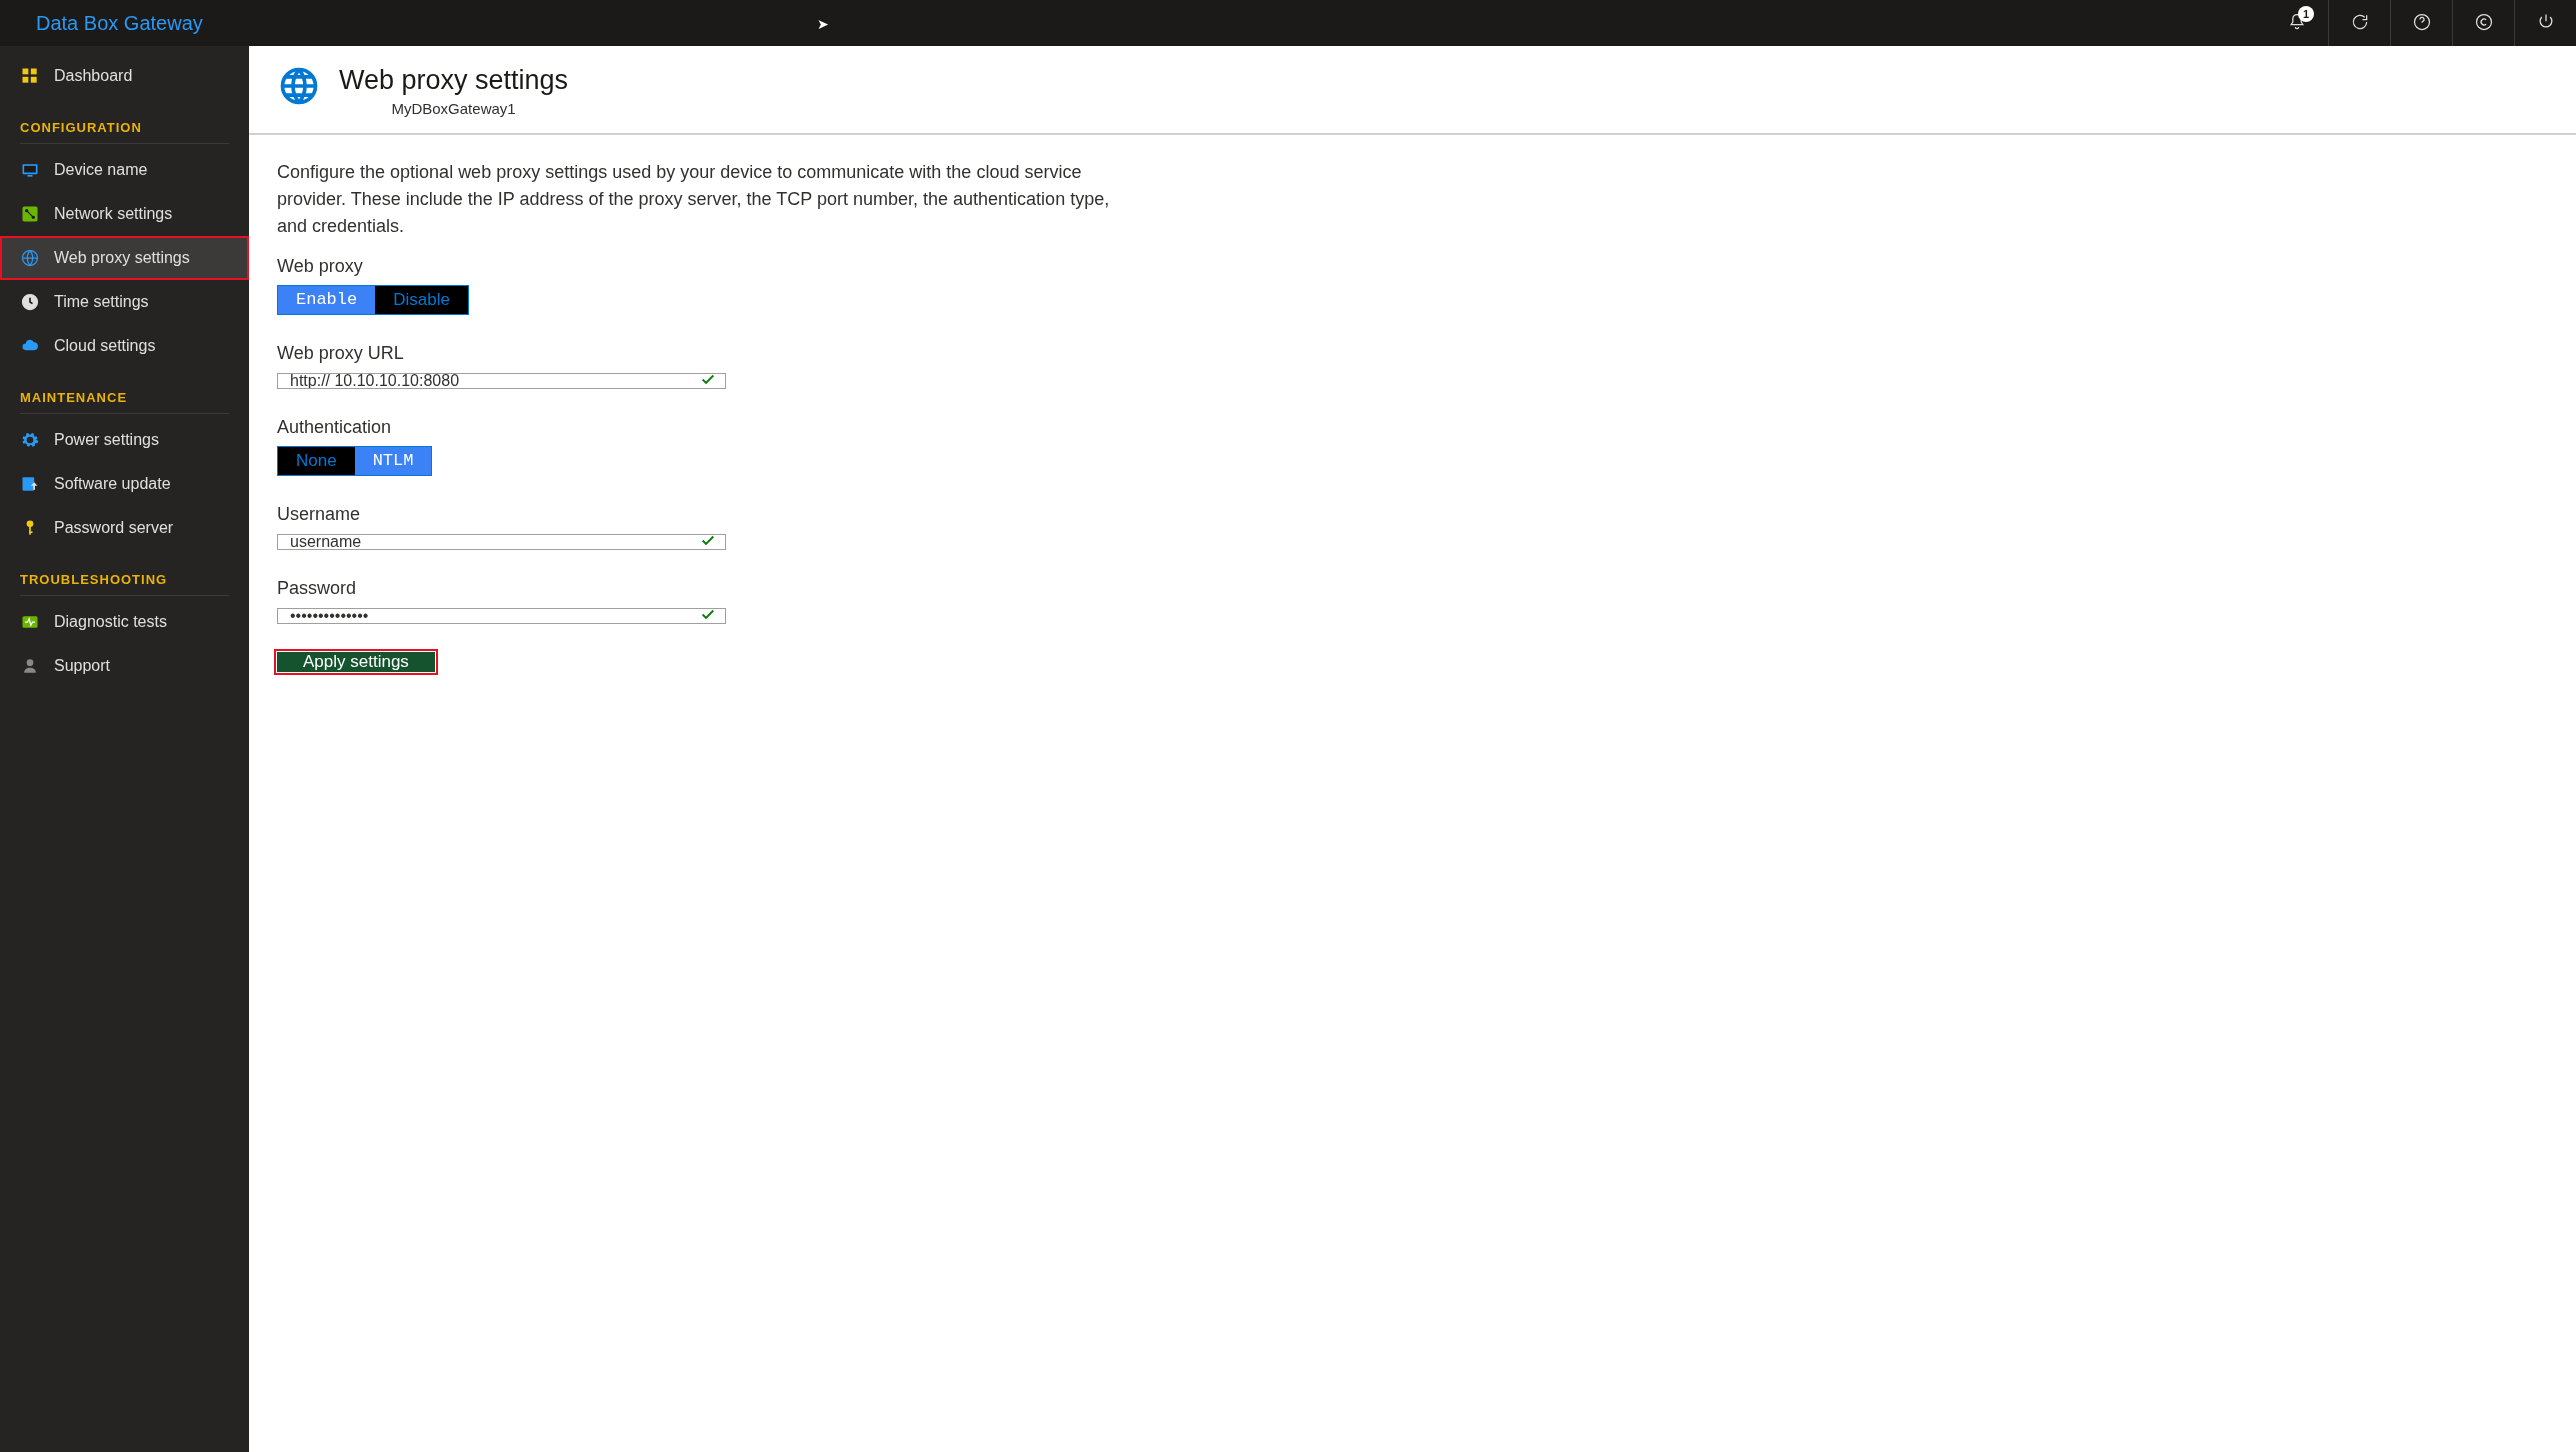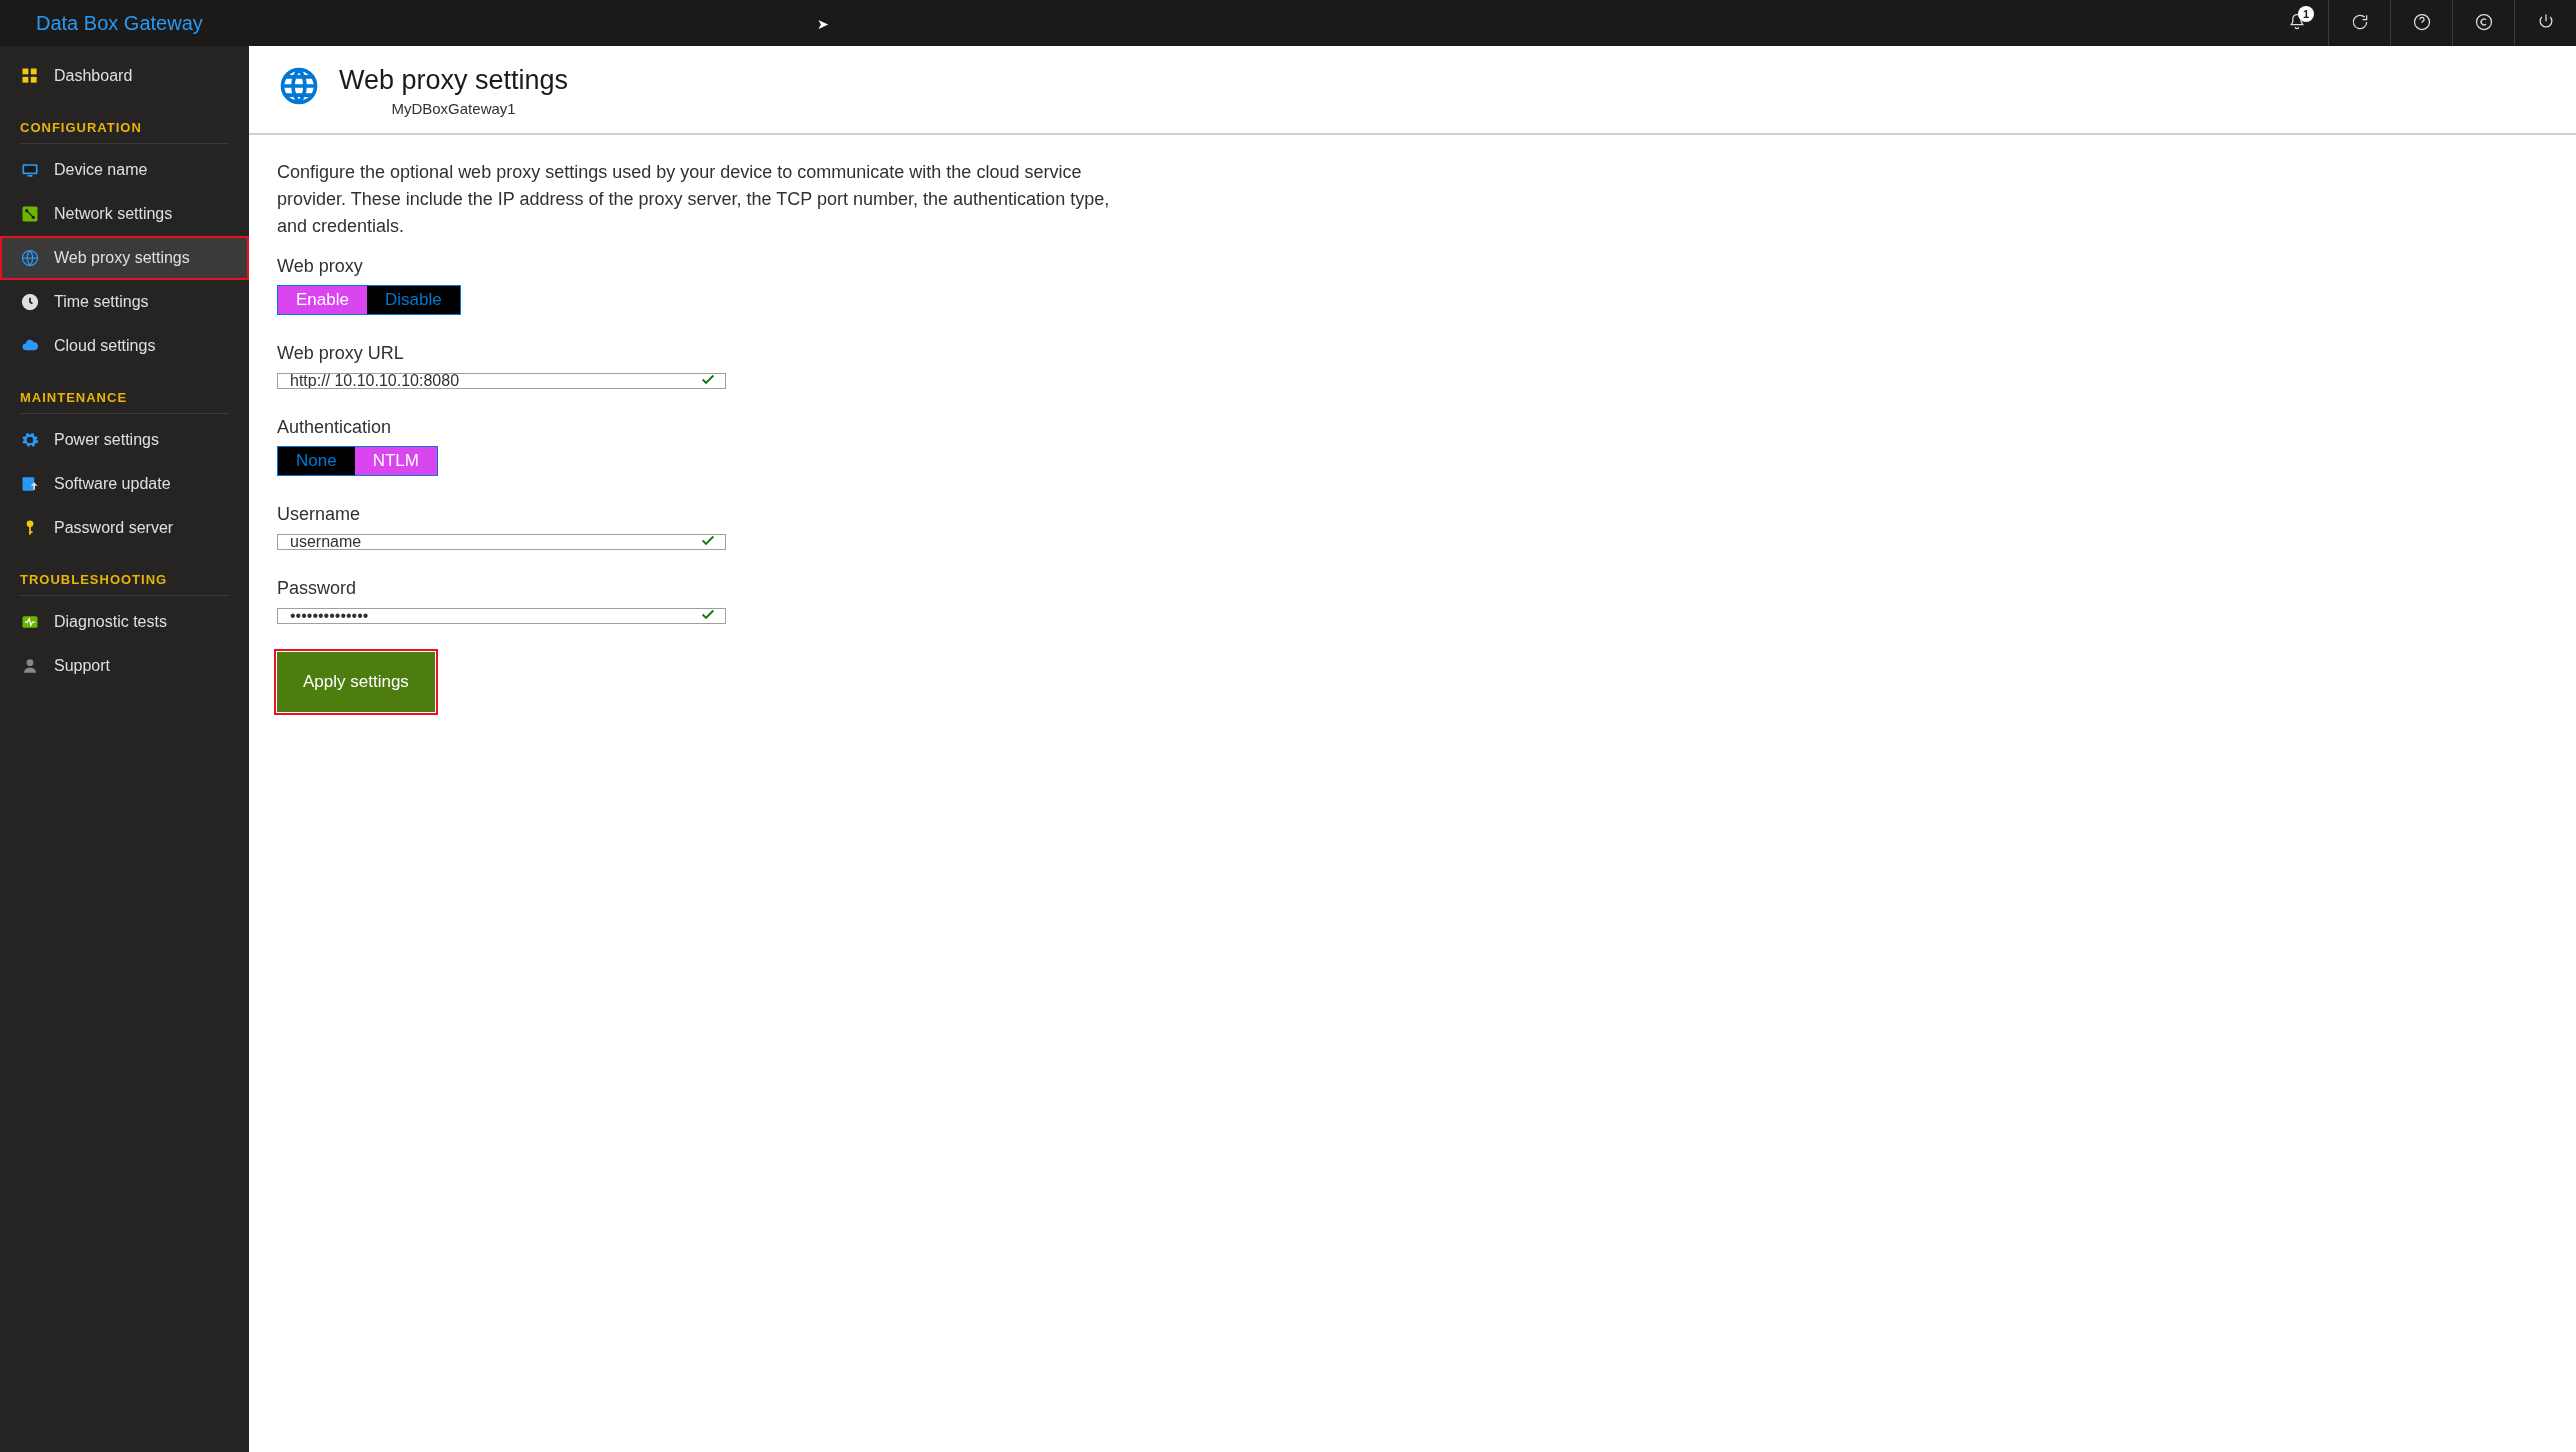--- a/index.html
+++ b/index.html
@@ -158,22 +158,23 @@
       border: 1px solid #0078d4;
       font-size: 17px;
     }
     .toggle-opt {
       padding: 4px 18px;
       cursor: pointer;
       color: #0078d4;
       background: #000000;
     }
     .toggle-opt.selected {
-      background: #d946ef;
+      background: #3b82f6;
       color: #ffffff;
+      font-family: Liberation Mono, monospace;
     }
     .text-input-wrap {
       position: relative;
       width: 449px;
     }
     .text-input {
       width: 100%;
       height: 16px;
       border: 1px solid #a19f9d;
       padding: 2px 36px 2px 12px;
@@ -186,24 +187,24 @@
     .input-check {
       position: absolute;
       right: 10px;
       top: 50%;
       transform: translateY(-50%);
       color: #107c10;
       pointer-events: none;
     }
     .input-check svg { width: 16px; height: 16px; stroke: currentColor; fill: none; stroke-width: 3; }
     .primary-btn {
-      background: #4d7c0f;
+      background: #14532d;
       color: #ffffff;
       border: none;
-      padding: 20px 26px;
+      padding: 0 26px;
       font-size: 17px;
       font-family: inherit;
       cursor: pointer;
       outline: 2px solid #e81123;
       outline-offset: 1px;
     }
     .cursor-dot {
       position: fixed;
       font-size: 14px;
       color: #ffffff;

